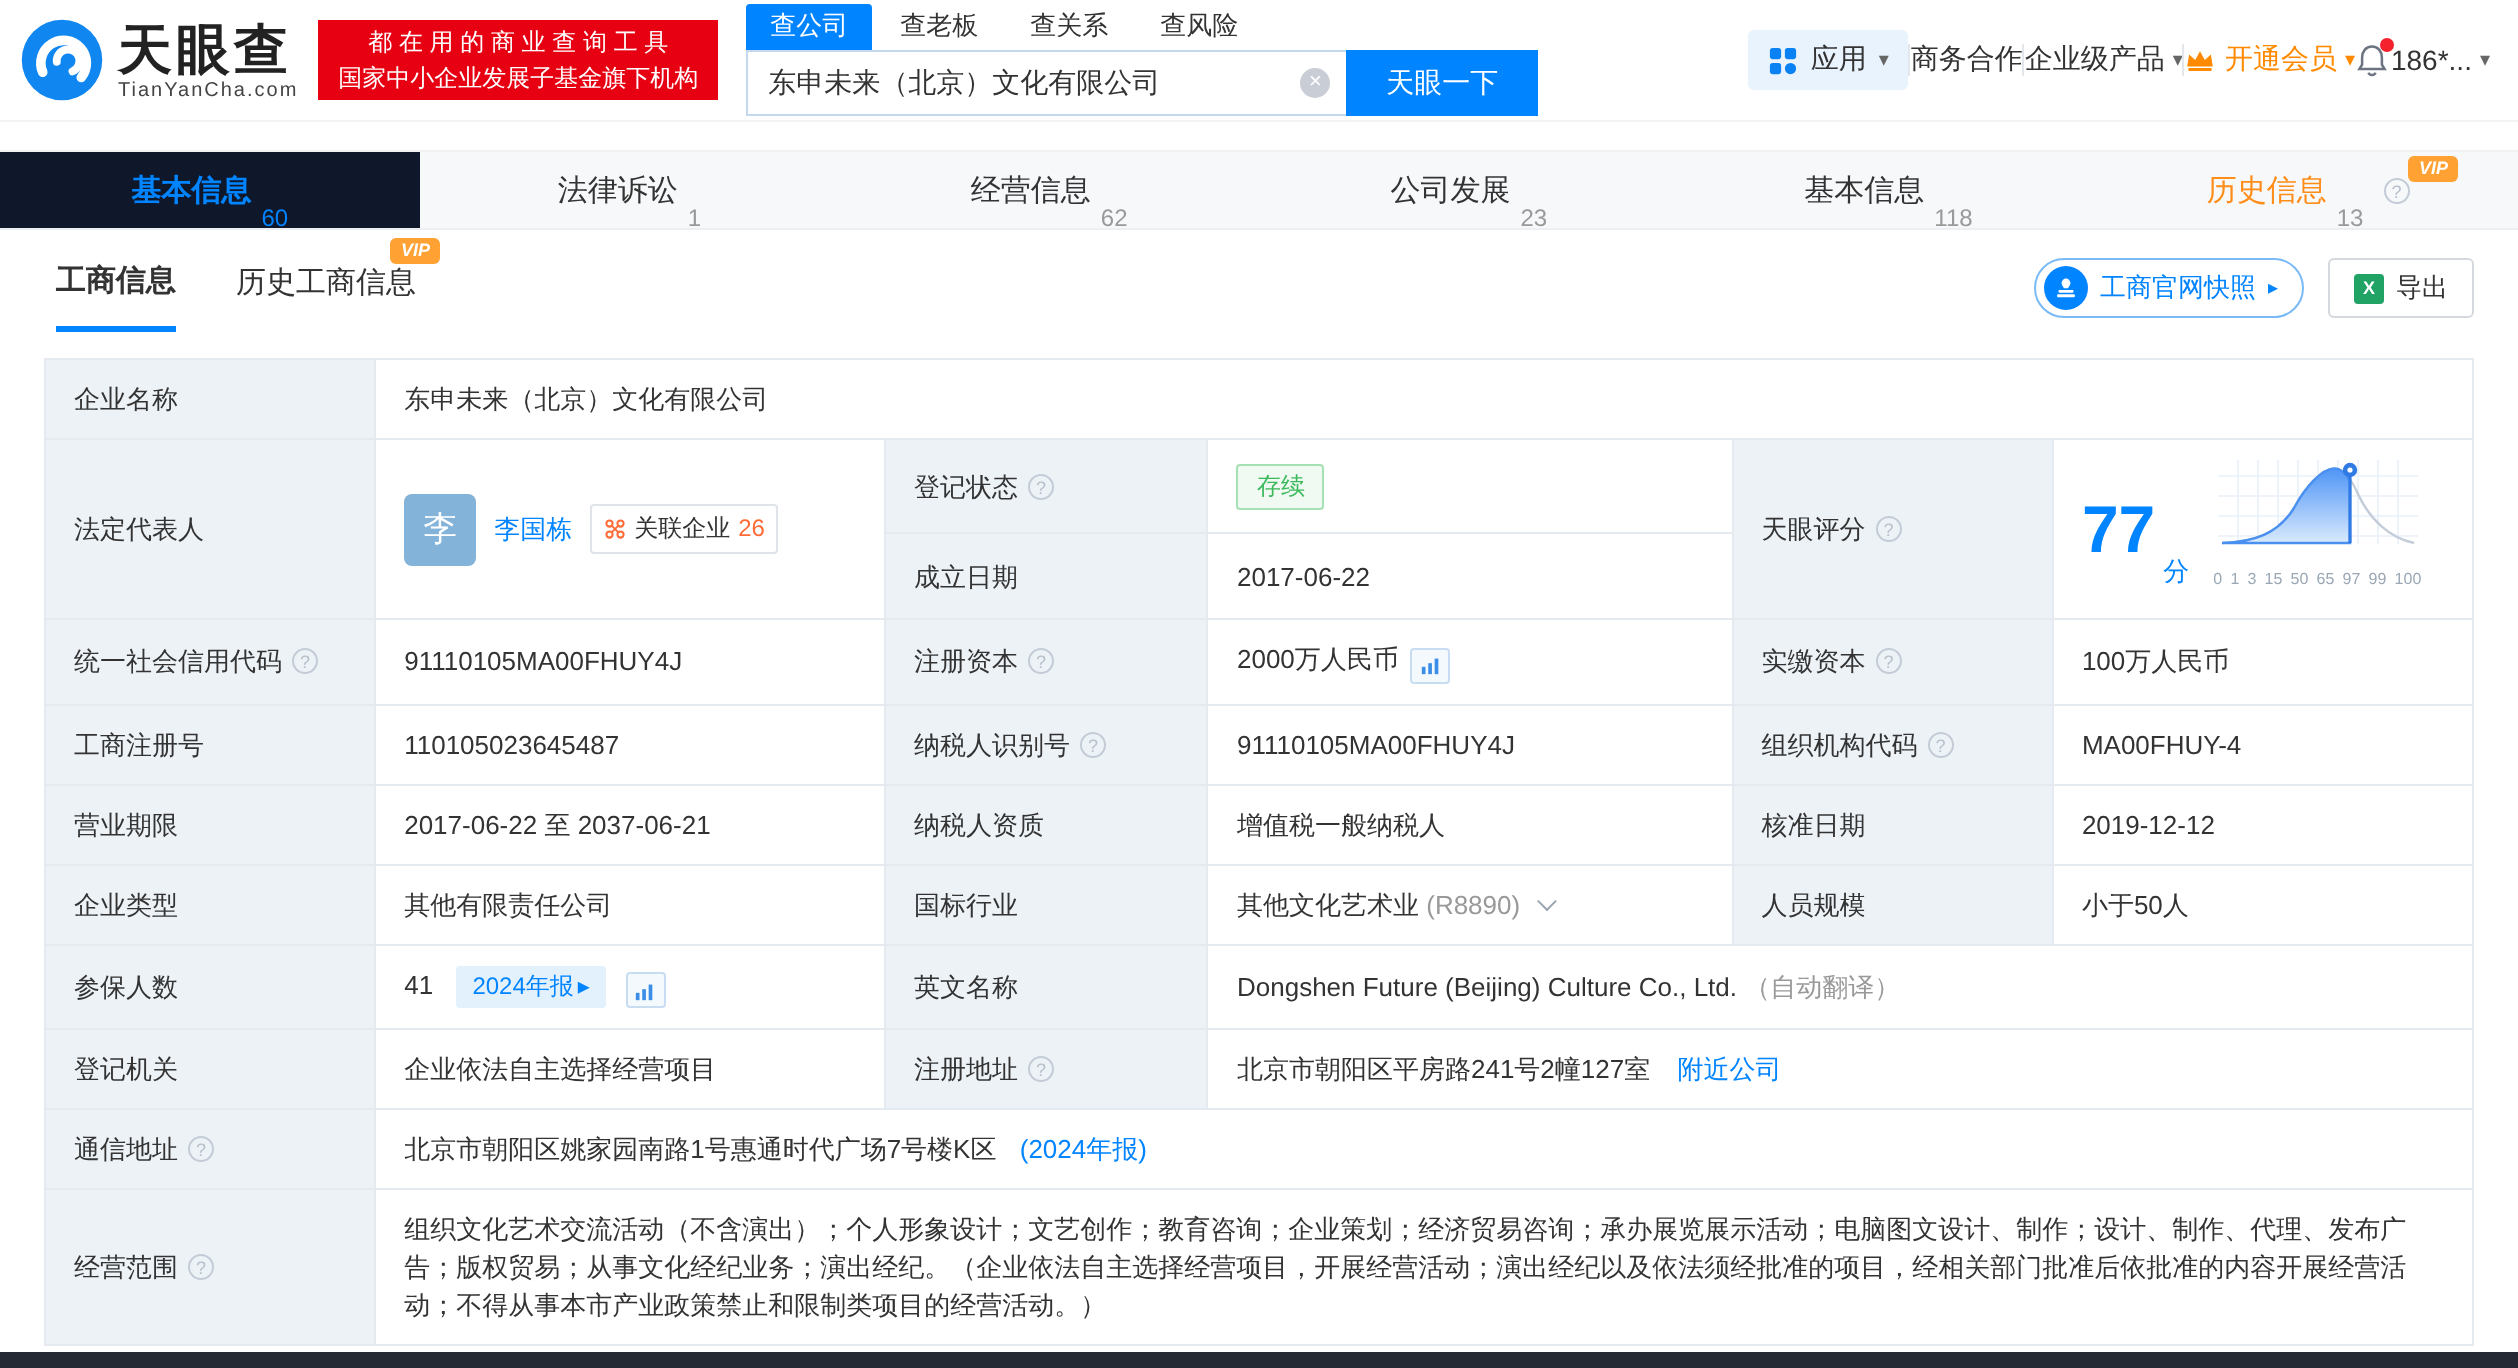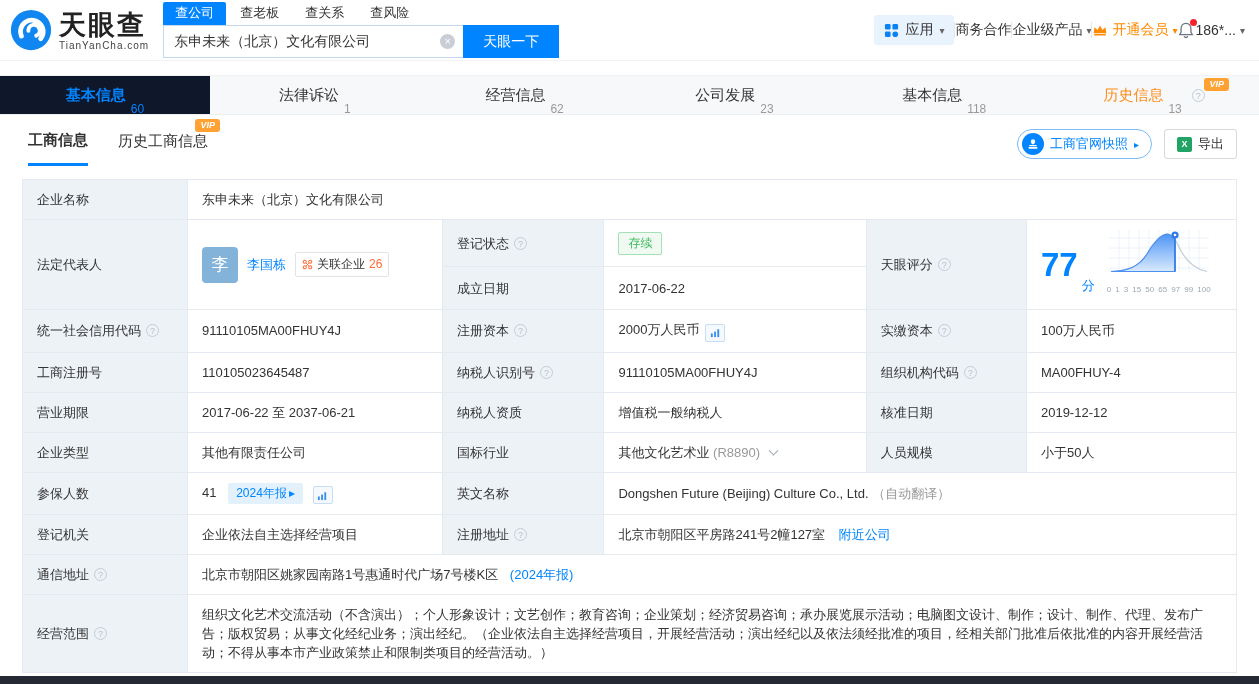--- a/index.html
+++ b/index.html
@@ -92,20 +92,24 @@
         <circle cx="24" cy="24" r="23" fill="#0f86f0"></circle>
         <path d="M13 31 a13 13 0 1 1 22 3" stroke="#fff" stroke-width="5.5" fill="none" stroke-linecap="round"></path>
         <path d="M21 25 a6.5 6.5 0 1 1 9 5.5" stroke="#fff" stroke-width="4.5" fill="none" stroke-linecap="round"></path>
       </svg>
       <div class="logo-text">
         <div class="logo-title">天眼查</div>
         <div class="logo-sub">TianYanCha.com</div>
       </div>
     </div>
 
+    <div class="slogan">
+      <div>都 在 用 的 商 业 查 询 工 具</div>
+      <div>国家中小企业发展子基金旗下机构</div>
+    </div>
 
     <div class="search-block">
       <div class="search-tabs">
         <div class="stab active">查公司</div>
         <div class="stab">查老板</div>
         <div class="stab">查关系</div>
         <div class="stab">查风险</div>
       </div>
       <div class="search-row">
         <div class="search-input-wrap">

